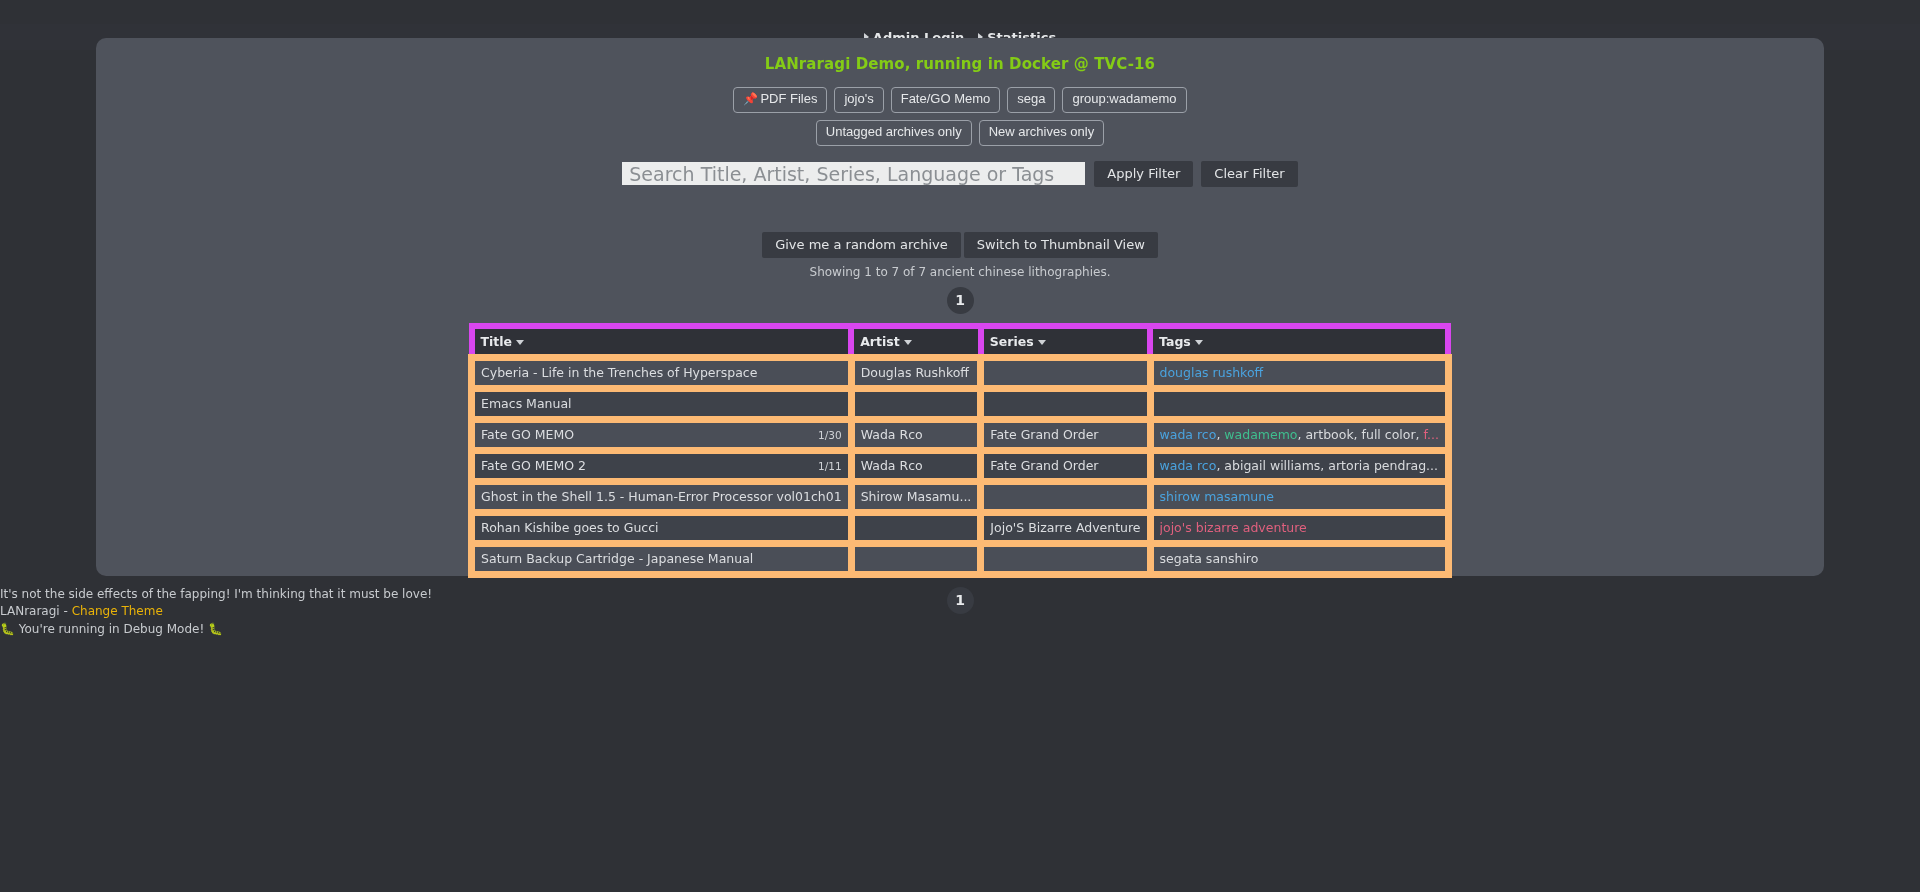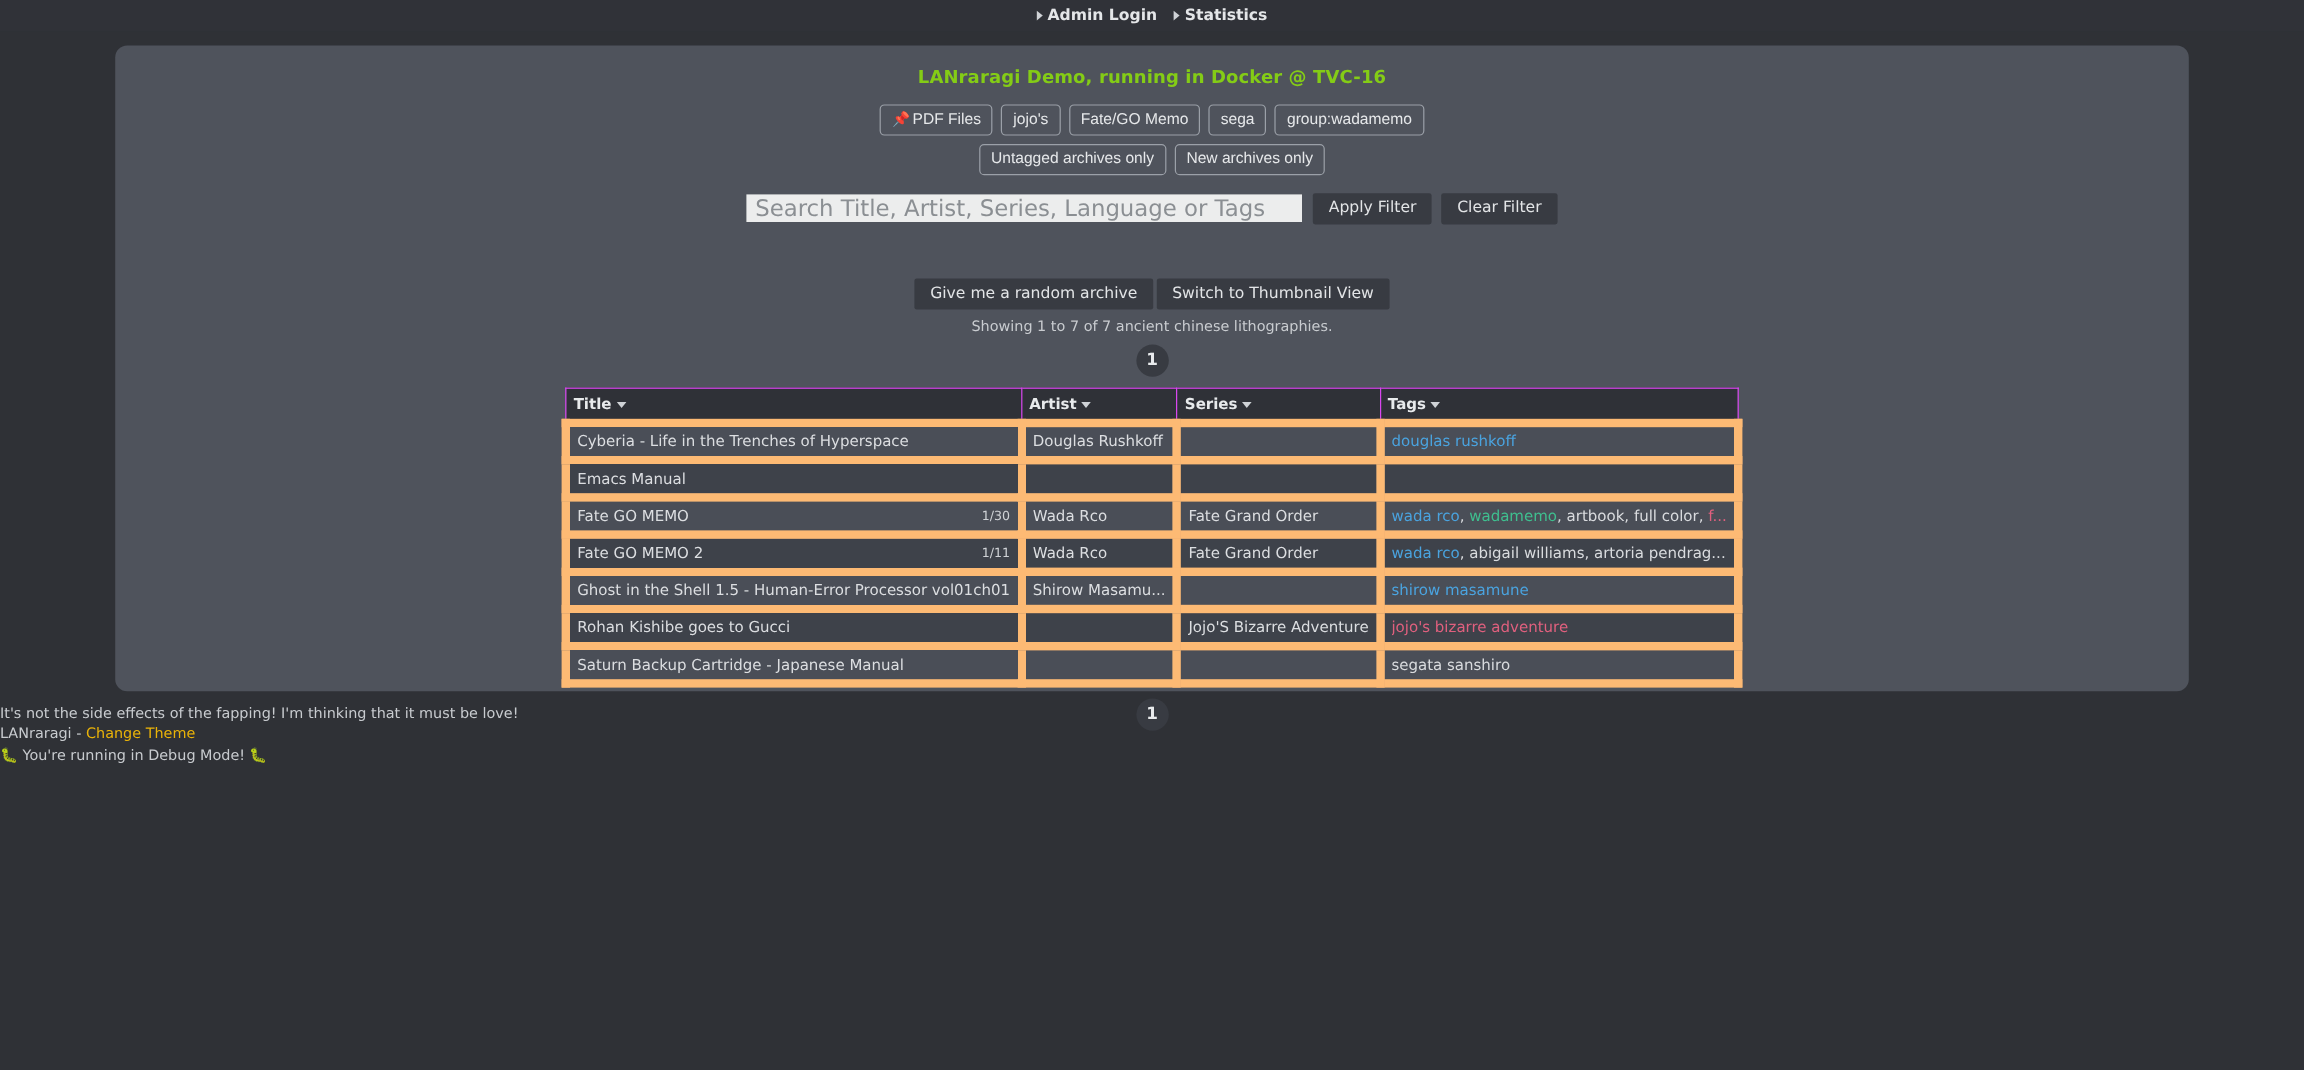--- a/index.html
+++ b/index.html
@@ -16,20 +16,21 @@
   .topnav {
     height: 26px;
     background: #303238;
     display: flex;
     align-items: center;
     justify-content: center;
     gap: 14px;
     font-size: 13px;
     font-weight: bold;
     color: #e4e6e8;
+    margin-top: 24px;
   }
   .topnav a {
     color: #e4e6e8;
     text-decoration: none;
     display: inline-flex;
     align-items: center;
     gap: 4px;
     cursor: pointer;
   }
   .caret-right {
@@ -164,21 +165,21 @@
     border-collapse: collapse;
     font-size: 12.5px;
   }
   table.arc thead th {
     background: #2f3137;
     color: #e8eaec;
     text-align: left;
     font-size: 12.5px;
     font-weight: bold;
     padding: 5px 6px 5px 6px;
-    border: 1px solid #d946ef;
+    border: 6px solid #d946ef;
     cursor: pointer;
     white-space: nowrap;
   }
   .sort-caret {
     display: inline-block;
     width: 0; height: 0;
     border-top: 5px solid #cfd2d6;
     border-left: 4px solid transparent;
     border-right: 4px solid transparent;
     margin-left: 4px;

